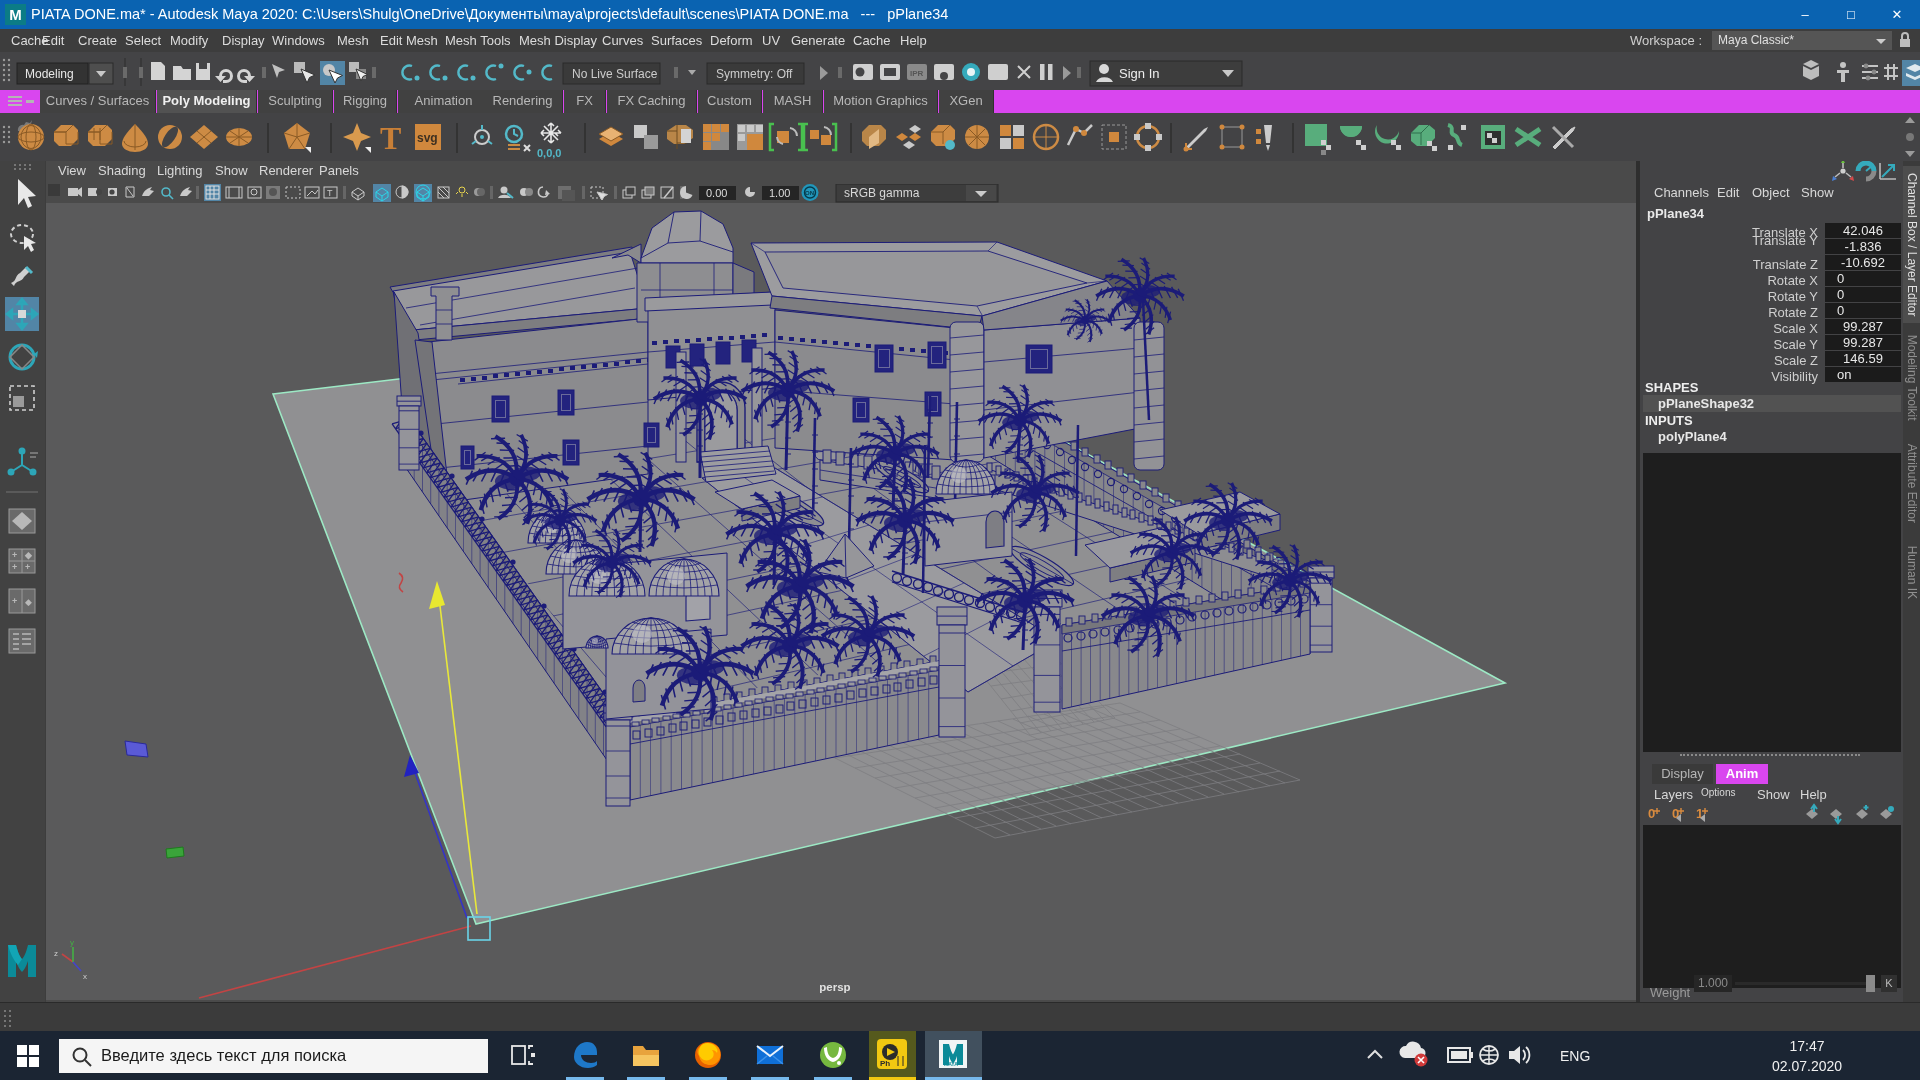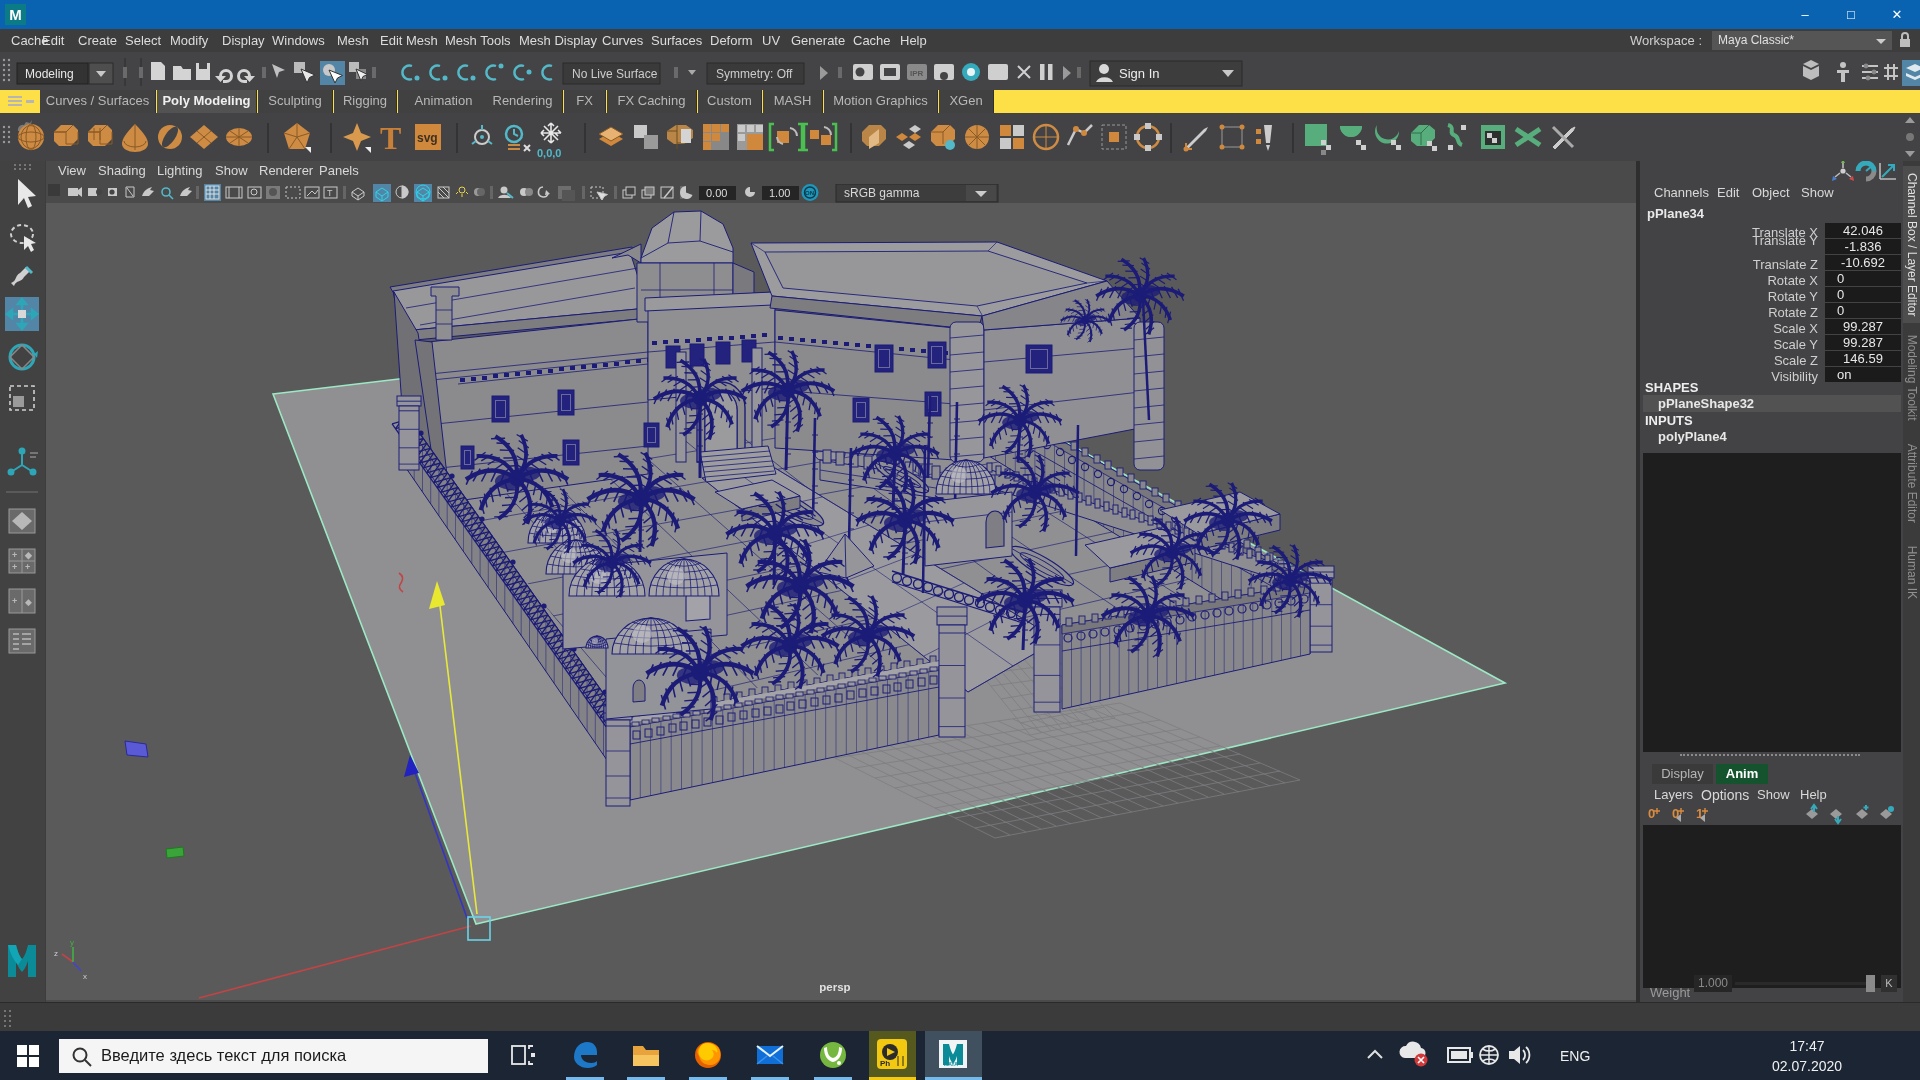--- a/index.html
+++ b/index.html
@@ -21,21 +21,21 @@
   #wslabel { position:absolute; top:4px; left:1630px; color:#cfcfcf; }
   #wsbox { position:absolute; left:1712px; top:2px; width:158px; height:19px; background:#555555; color:#e0e0e0; font-size:12px; padding:2px 6px; }
   #wsarrow { position:absolute; left:1870px; top:2px; width:22px; height:19px; background:#555; }
   #wsarrow:after { content:""; position:absolute; left:6px; top:8px; border:5px solid transparent; border-top-color:#ccc; }
   #wslock { position:absolute; left:1898px; top:3px; width:14px; height:16px; }
 
   
   #statusline { position:absolute; left:0; top:52px; width:1920px; height:38px; background:#444446; }
 
   
-  #shelftabs { position:absolute; left:0; top:90px; width:1920px; height:23px; background:#fde047; font-size:13px; color:#b8b8b8; }
+  #shelftabs { position:absolute; left:0; top:90px; width:1920px; height:23px; background:#d946ef; font-size:13px; color:#b8b8b8; }
   .stab { position:absolute; top:0; height:23px; padding-top:3px; text-align:center; background:#414141; border-right:1px solid #2f2f2f; white-space:nowrap; overflow:hidden; }
   .stab.active { background:#525252; color:#f0f0f0; }
 
   
   #shelf { position:absolute; left:0; top:113px; width:1920px; height:48px; background:#434345; }
 
   
   #leftbar { position:absolute; left:0; top:161px; width:45px; height:841px; background:#424242; }
   #viewport { position:absolute; left:46px; top:161px; width:1590px; height:841px; background:#4a4a4a; }
   #vpmenu { position:absolute; left:0; top:2px; width:1590px; height:21px; color:#d8d8d8; font-size:13px; }
@@ -51,20 +51,21 @@
 
   .vtext { writing-mode:vertical-rl; color:#b0b0b0; font-size:12px; }
   .cfield { position:absolute; left:185px; width:76px; height:15px; background:#1b1b1b;
      color:#e8e8e8; font-size:13px; text-align:center; line-height:15px; }
 </style>
 </head>
 <body>
 <div id="page">
   <div id="titlebar">
     <div class="ticon">M</div>
+    <div class="ttext">PIATA DONE.ma* - Autodesk Maya 2020: C:\Users\Shulg\OneDrive\Документы\maya\projects\default\scenes\PIATA DONE.ma   ---   pPlane34</div>
     <div class="wbtn" style="left:1782px;">–</div>
     <div class="wbtn" style="left:1828px;">□</div>
     <div class="wbtn" style="left:1874px;">✕</div>
   </div>
 
   <div id="menubar">
     <div class="mi" style="left:11px">Cache</div>
     <div class="mi" style="left:42px">Edit</div>
     <div class="mi" style="left:78px">Create</div>
     <div class="mi" style="left:125px">Select</div>
@@ -1759,23 +1760,23 @@
         <div class="cfield" style="top:206px;text-align:left;padding-left:12px">on</div>
     </div>
     <div class="abs" style="left:5px;top:219px;font-size:13px;color:#eeeeee;font-weight:bold">SHAPES</div>
     <div class="abs" style="left:3px;top:234px;width:258px;height:17px;background:#525252"></div>
     <div class="abs" style="left:18px;top:235px;font-size:13px;color:#e8e8e8;font-weight:bold">pPlaneShape32</div>
     <div class="abs" style="left:5px;top:252px;font-size:13px;color:#eeeeee;font-weight:bold">INPUTS</div>
     <div class="abs" style="left:18px;top:268px;font-size:13px;color:#e8e8e8;font-weight:bold">polyPlane4</div>
     <div class="abs" style="left:3px;top:292px;width:258px;height:299px;background:#1e1e1e"></div>
     <div class="abs" style="left:40px;top:593px;width:180px;height:0;border-top:2px dotted #8a8a8a"></div>
     <div class="abs" style="left:12px;top:603px;width:61px;height:20px;background:#3a3a3a;color:#b5b5b5;font-size:13px;text-align:center;padding-top:2px">Display</div>
-    <div class="abs" style="left:76px;top:603px;width:52px;height:20px;background:#14532d;color:#ffffff;font-size:13px;font-weight:bold;text-align:center;padding-top:2px">Anim</div>
+    <div class="abs" style="left:76px;top:603px;width:52px;height:20px;background:#d946ef;color:#ffffff;font-size:13px;font-weight:bold;text-align:center;padding-top:2px">Anim</div>
     <div class="abs" style="left:14px;top:626px;font-size:13px;color:#d8d8d8">Layers</div>
-    <div class="abs" style="left:61px;top:626px;font-size:14px;color:#d8d8d8">Options</div>
+    <div class="abs" style="left:61px;top:626px;font-size:10px;color:#d8d8d8">Options</div>
     <div class="abs" style="left:117px;top:626px;font-size:13px;color:#d8d8d8">Show</div>
     <div class="abs" style="left:160px;top:626px;font-size:13px;color:#d8d8d8">Help</div>
     <svg width="263" height="24" style="position:absolute;left:0;top:641px">
       <g font-size="13" font-weight="bold" fill="#d98b3f">
           <text x="8" y="16">0</text>
           <text x="32" y="16">0</text>
           <text x="56" y="16">1</text>
         </g>
       <g stroke="#d98b3f" stroke-width="1.4">
           <path d="M17 6 v6 m-3-3 h6 M41 6 v6 m-3-3 h6 M65 6 v6 m-3-3 h6"></path>

